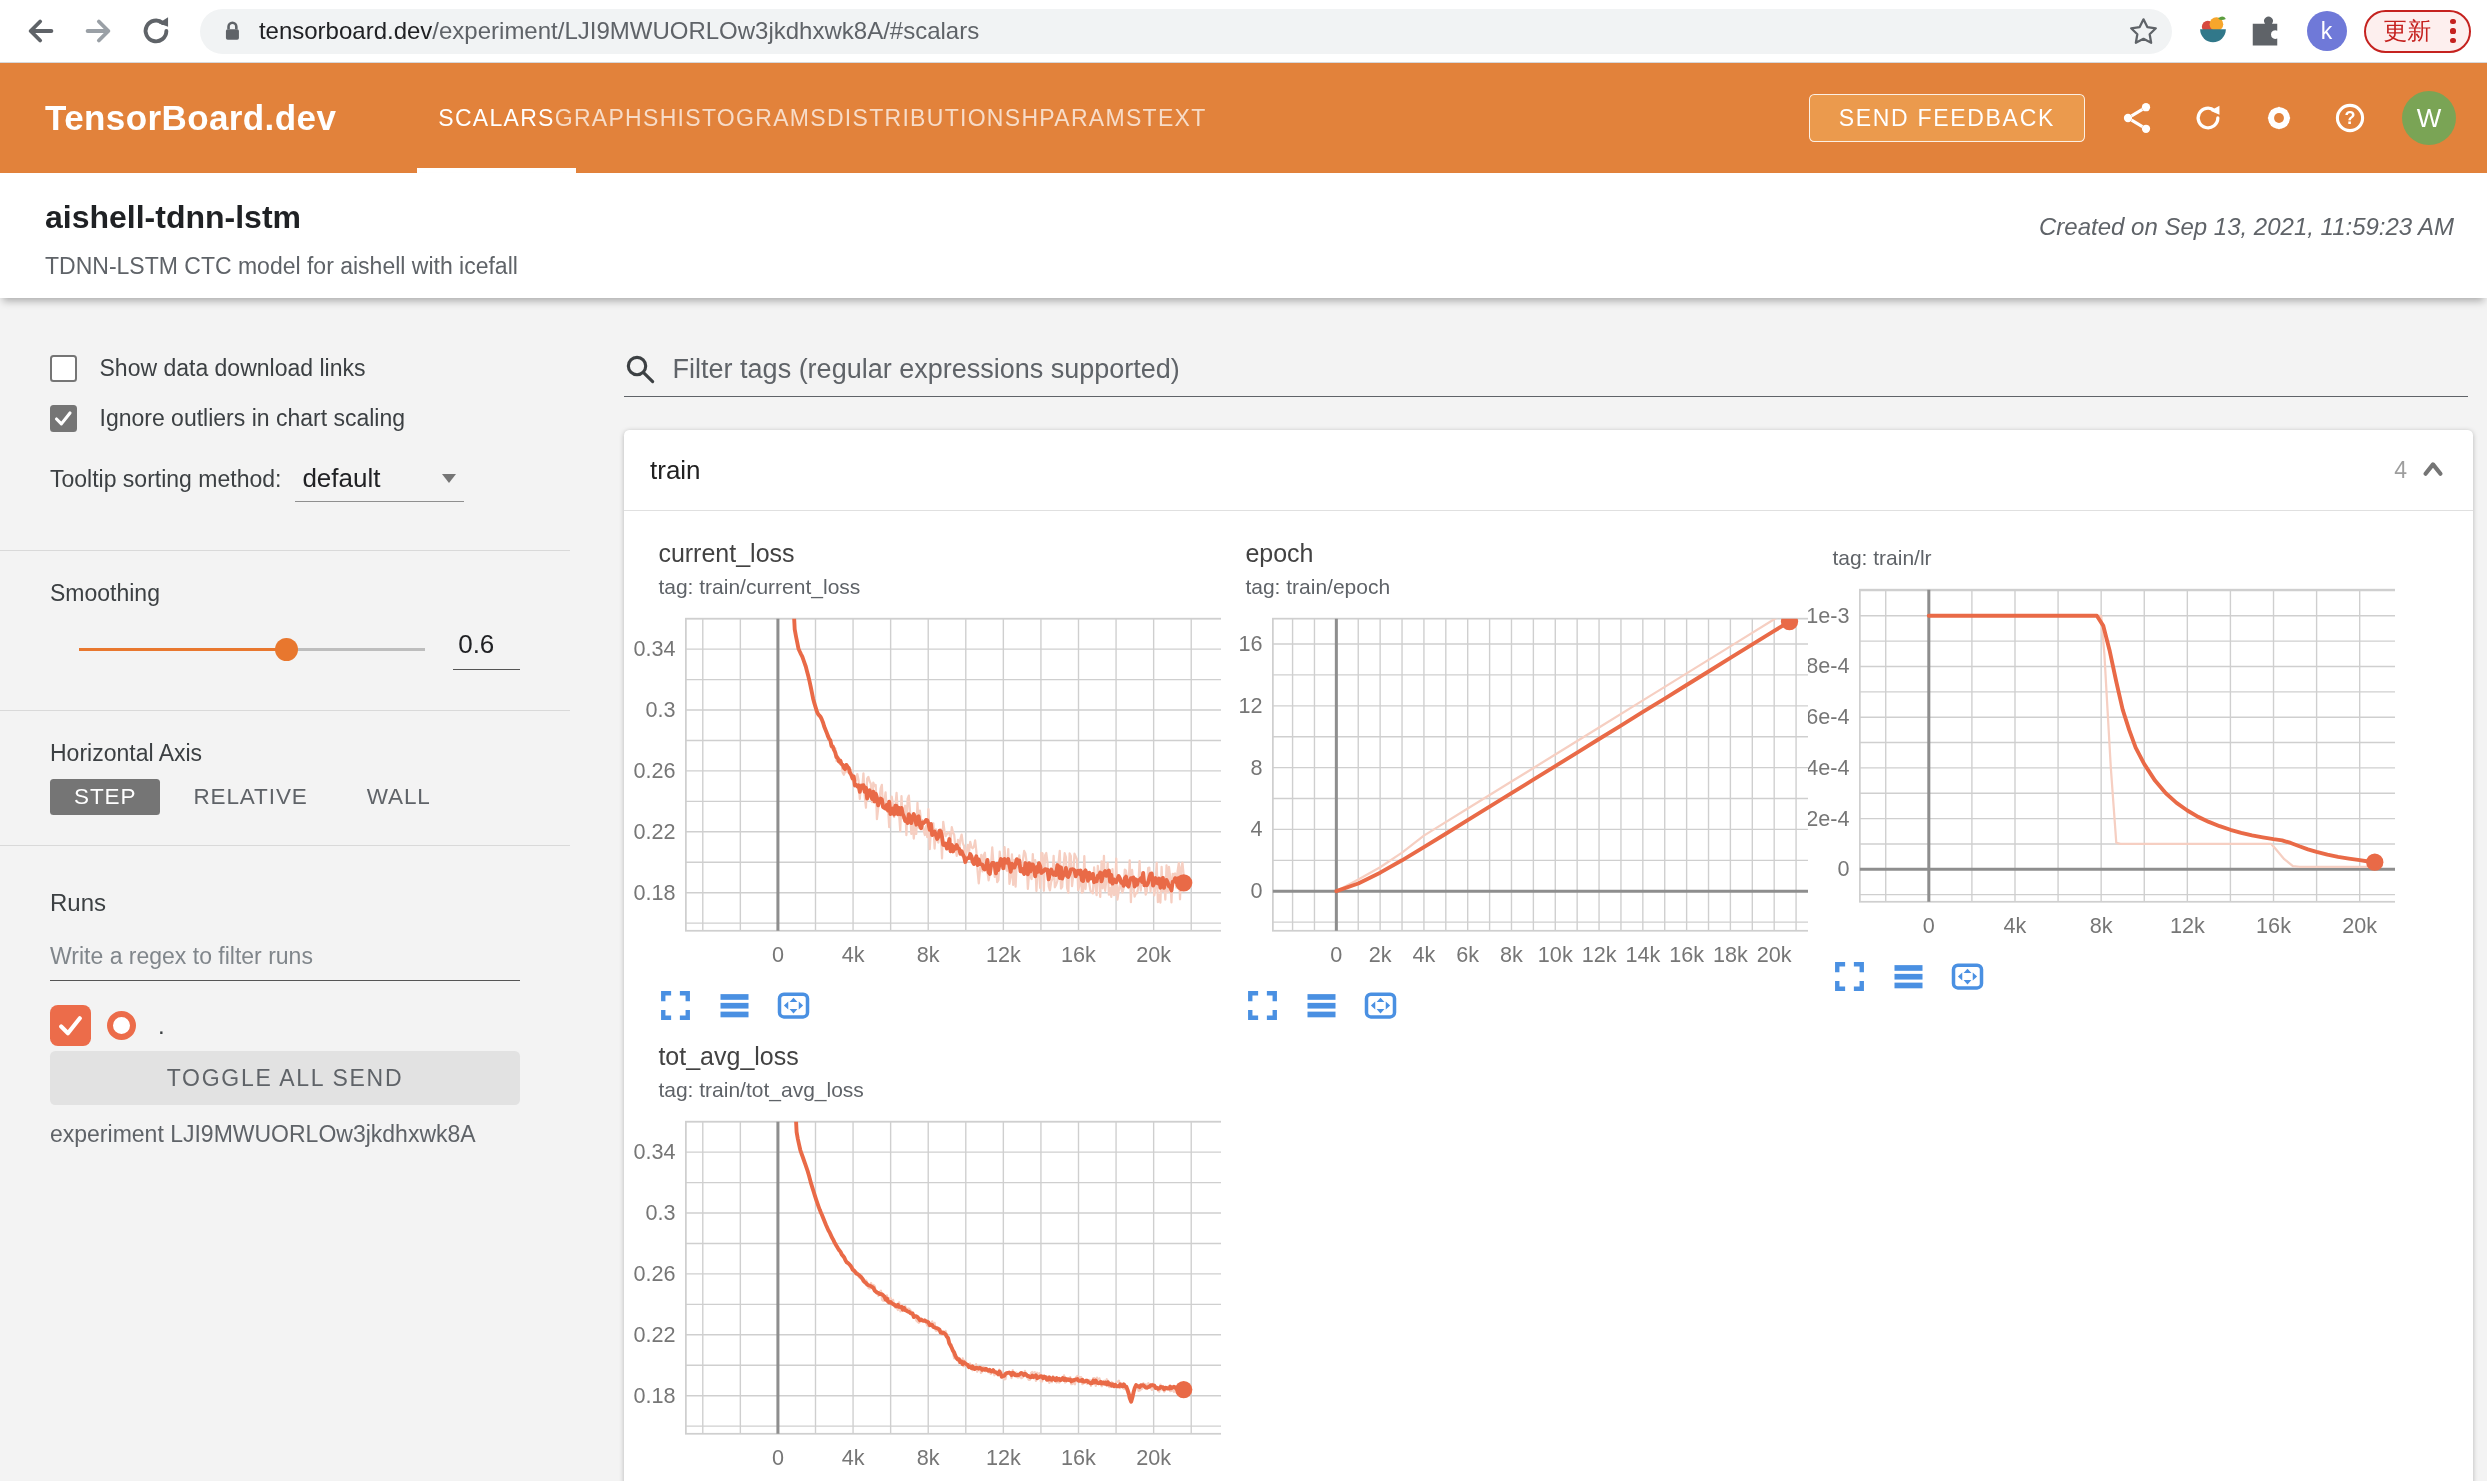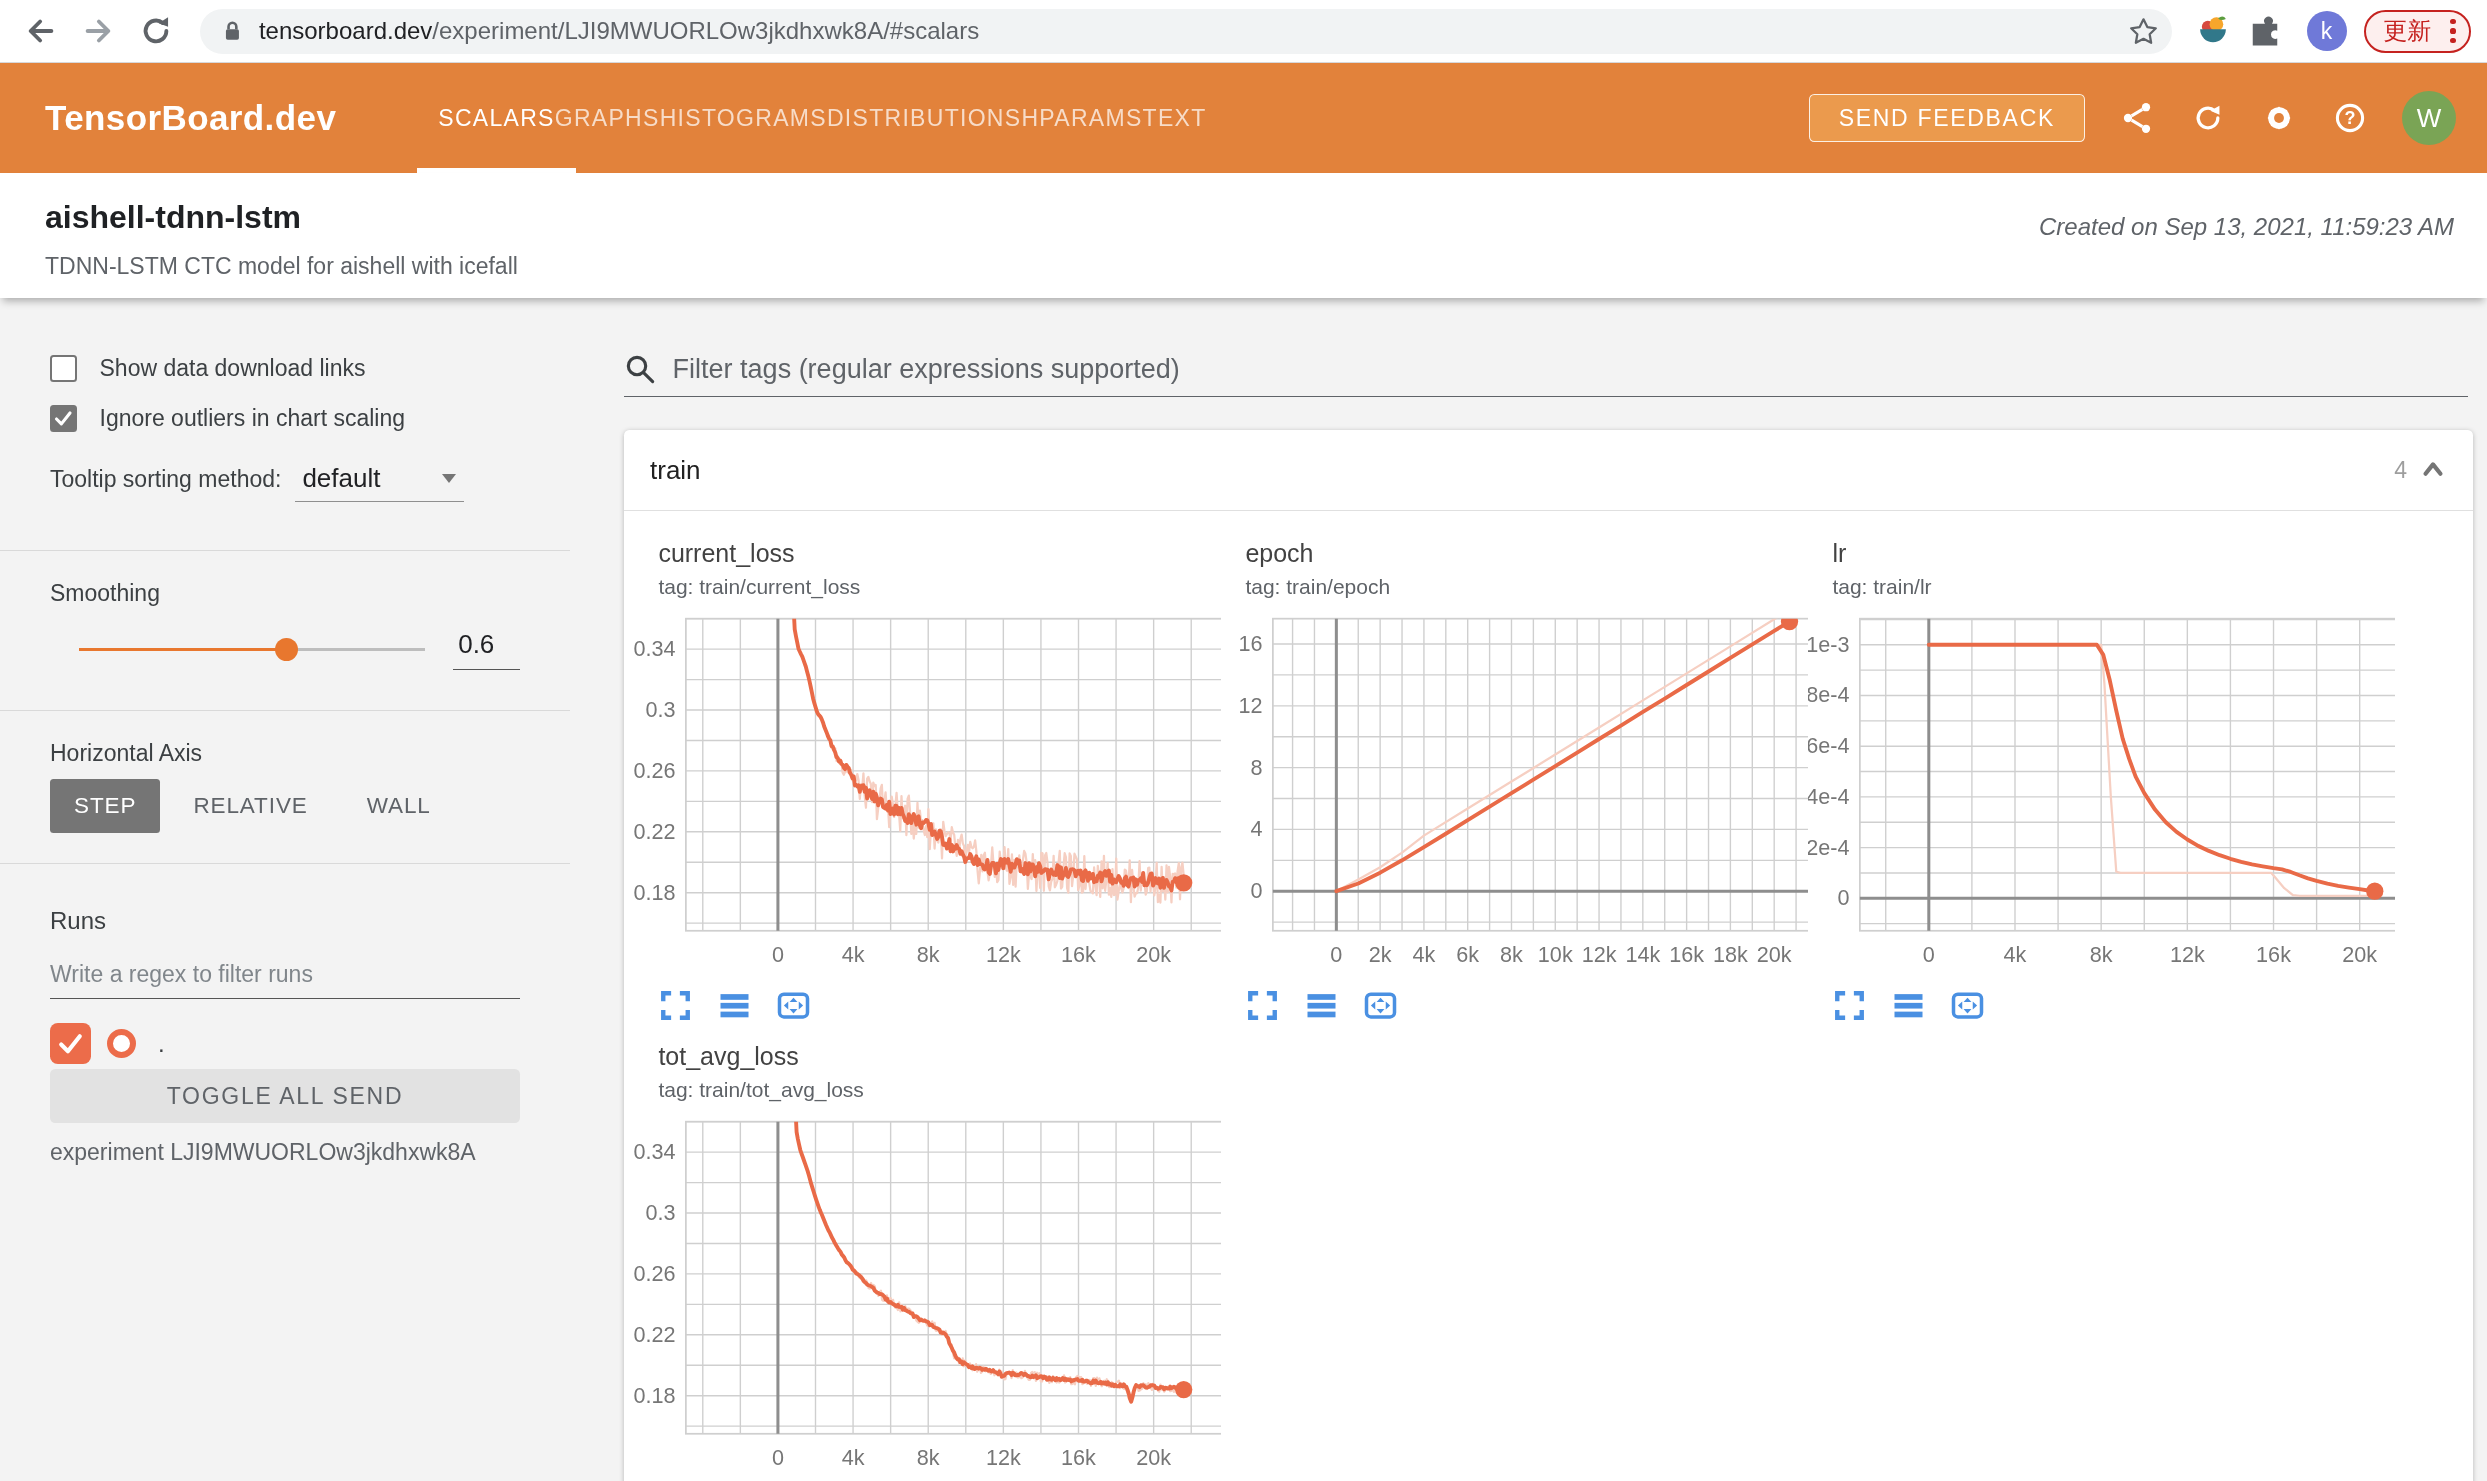--- a/index.html
+++ b/index.html
@@ -73,21 +73,21 @@
   .slider-row { display:flex; align-items:center; margin-top:22.5px; }
   .slider { position:relative; width:346px; height:22.5px; margin-left:29px; flex:none; }
   .slider .track { position:absolute; left:0; right:0; top:9.5px; height:3.5px; background:#bdbdbd; }
   .slider .fill { position:absolute; left:0; width:60%; top:9.5px; height:3.5px; background:#e8772e; }
   .slider .thumb { position:absolute; left:calc(60% - 12px); top:0; width:23px; height:23px;
     border-radius:50%; background:#e8772e; }
   .smooth-val { margin-left:28px; width:109px; border-bottom:0.9px solid #555; font-size:26px;
     color:#202124; padding:0 0 8.6px 5.2px; }
   .axis-sec { padding-top:29px; padding-bottom:30px; }
   .axis-btns { display:flex; align-items:center; margin-top:12px; gap:7px; }
-  .axis-btn { height:54px; display:flex; align-items:center; justify-content:center;
+  .axis-btn { height:36px; display:flex; align-items:center; justify-content:center;
     font-size:22.5px; letter-spacing:0.9px; color:#5f6368; padding:0 26px; border-radius:3.5px; }
   .axis-btn.selected { background:#757575; color:#fff; padding:0 24px; }
   .runs-sec { padding-top:43px; }
   .runs-label { font-size:24px; color:#3c4043; }
   .runs-input { display:block; width:100%; border:none; outline:none; background:transparent;
     border-bottom:1.7px solid #555; font-size:23px; color:#202124; padding:5.2px 0 10.4px 0; margin-top:21px; }
   .runs-input::placeholder { color:#80868b; }
   .run-row { display:flex; align-items:center; margin-top:24px; }
   .run-cb { width:41px; height:41px; border-radius:7.8px; background:#ec6c4a; flex:none;
     display:flex; align-items:center; justify-content:center; }
@@ -482,21 +482,20 @@
           <polygon points="20,11 15.5,16 24.5,16" fill="#4a90e2"></polygon>
           <polygon points="20,29 15.5,24 24.5,24" fill="#4a90e2"></polygon>
           <polygon points="9,20 14,15.5 14,24.5" fill="#4a90e2"></polygon>
           <polygon points="31,20 26,15.5 26,24.5" fill="#4a90e2"></polygon>
         </svg>
       </div>
     </div>
   </div>
 
   <div class="cell">
-    <div class="ct">lr</div>
     <div class="ctag">tag: train/lr</div>
     <svg class="plot" width="587" height="377" viewBox="0 0 679 436">
               <line x1="89.9047619047619" y1="10" x2="89.9047619047619" y2="371" stroke="#cfcfcf" stroke-width="1.6"></line>
               <line x1="139.74603174603175" y1="10" x2="139.74603174603175" y2="371" stroke="#cfcfcf" stroke-width="1.6"></line>
               <line x1="189.58730158730157" y1="10" x2="189.58730158730157" y2="371" stroke="#cfcfcf" stroke-width="1.6"></line>
               <line x1="239.42857142857142" y1="10" x2="239.42857142857142" y2="371" stroke="#cfcfcf" stroke-width="1.6"></line>
               <line x1="289.26984126984127" y1="10" x2="289.26984126984127" y2="371" stroke="#cfcfcf" stroke-width="1.6"></line>
               <line x1="339.1111111111111" y1="10" x2="339.1111111111111" y2="371" stroke="#cfcfcf" stroke-width="1.6"></line>
               <line x1="388.95238095238096" y1="10" x2="388.95238095238096" y2="371" stroke="#cfcfcf" stroke-width="1.6"></line>
               <line x1="438.7936507936508" y1="10" x2="438.7936507936508" y2="371" stroke="#cfcfcf" stroke-width="1.6"></line>

